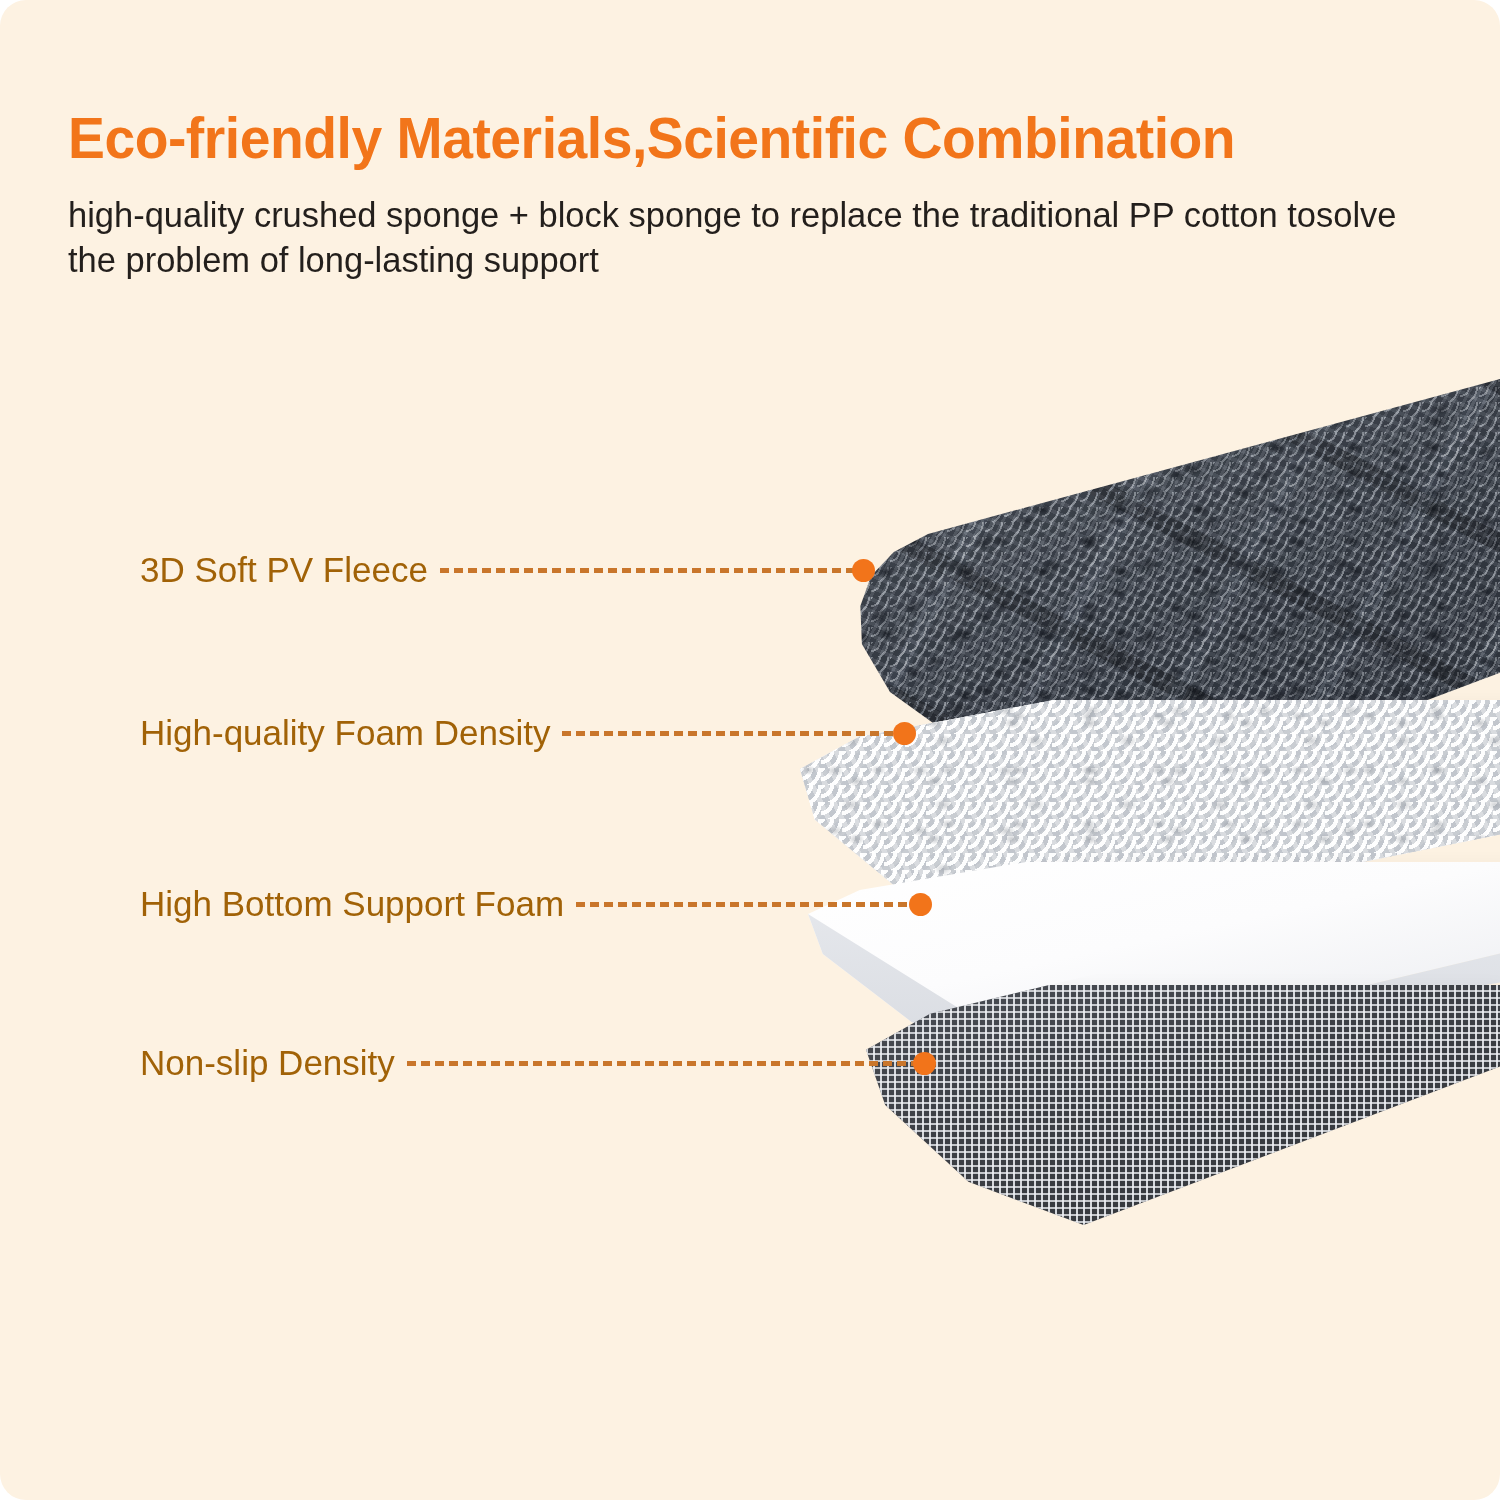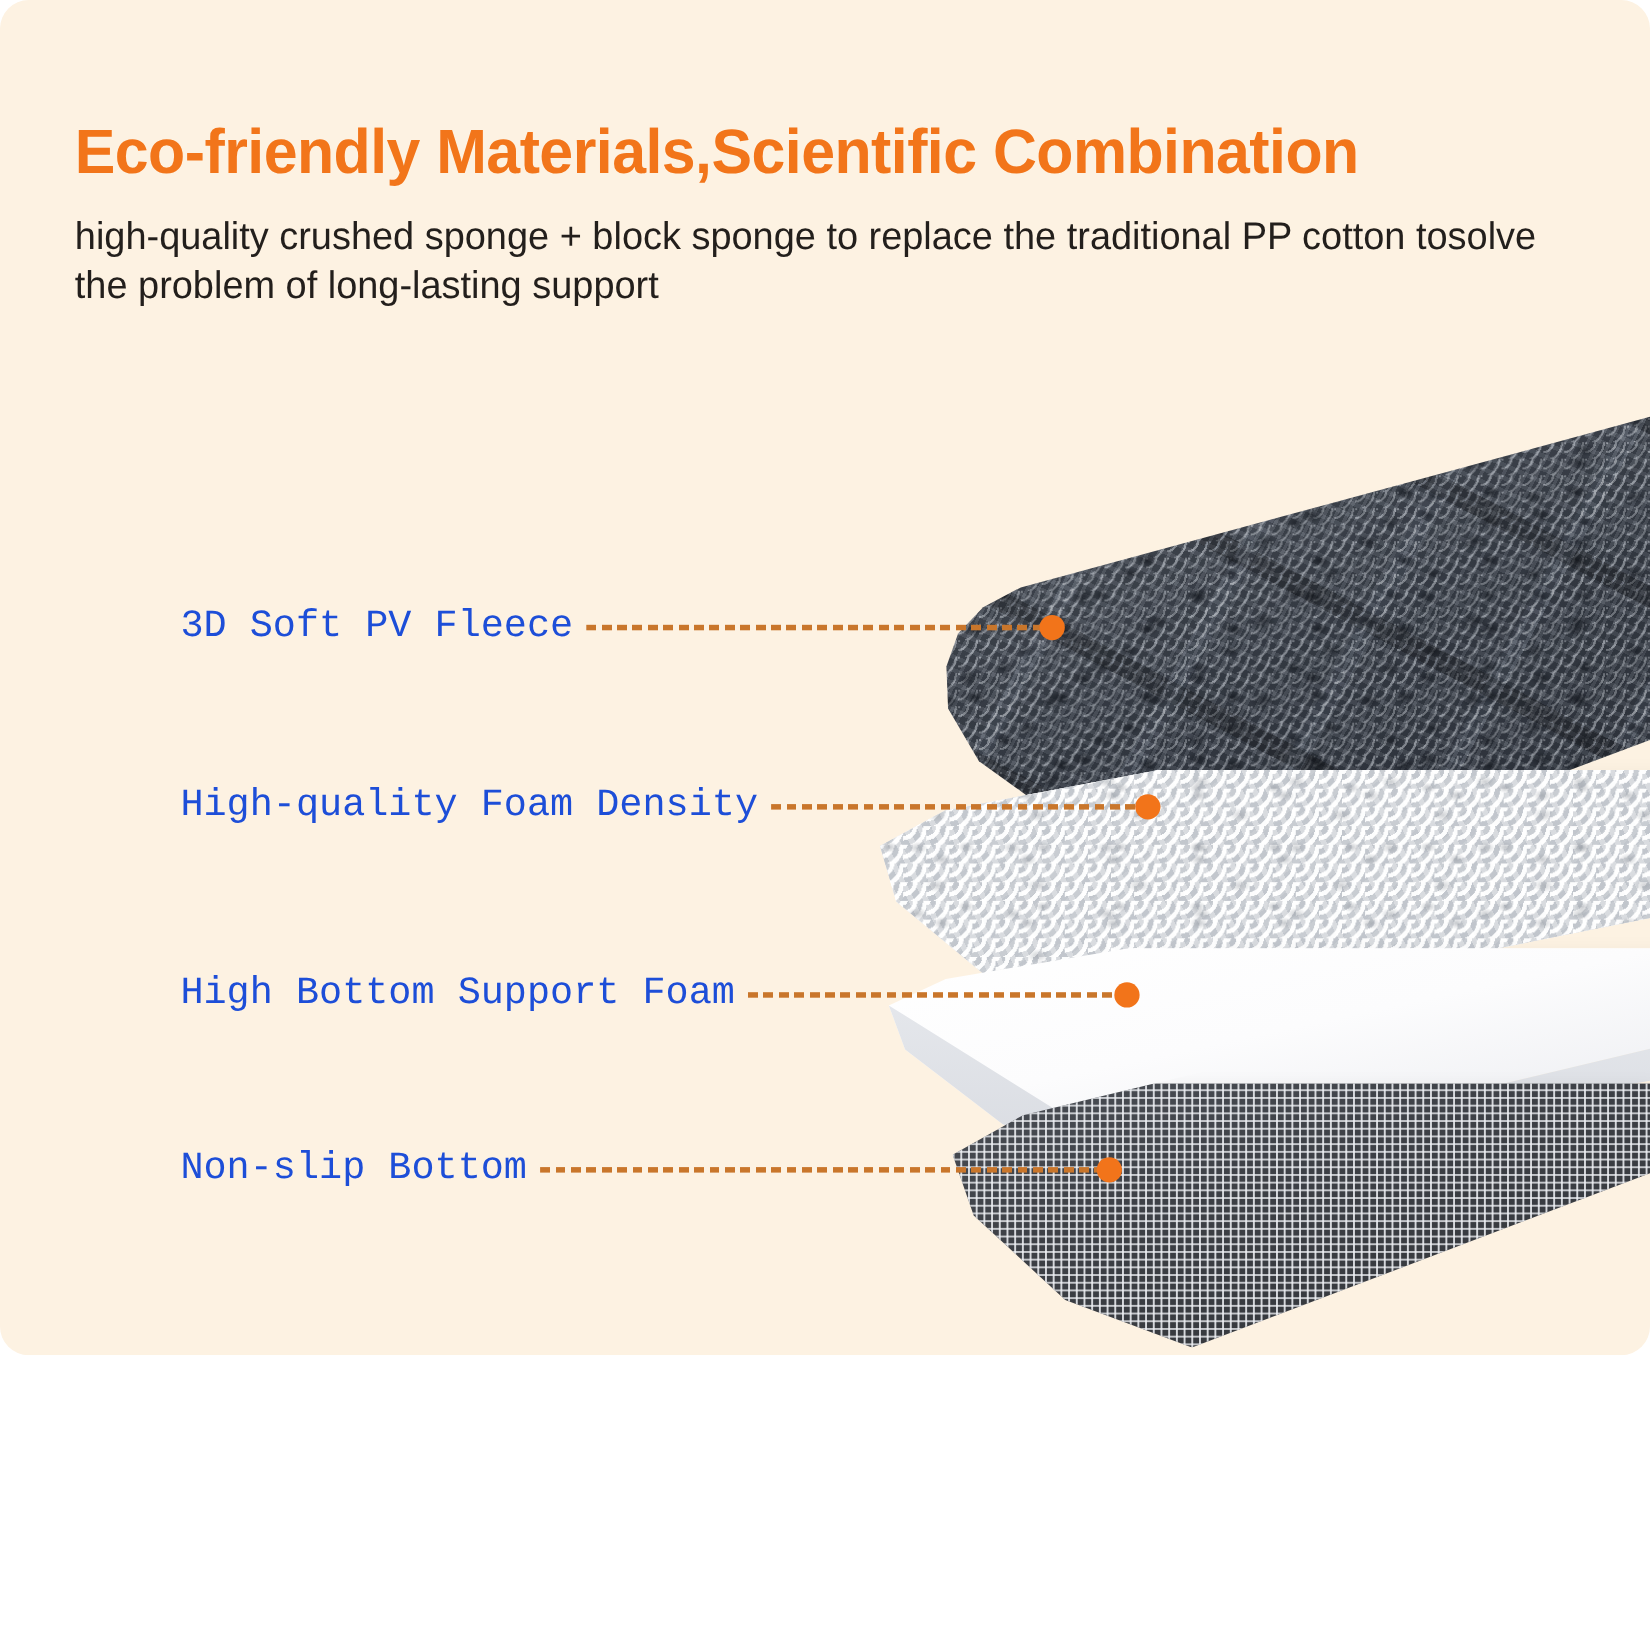--- a/index.html
+++ b/index.html
@@ -3,21 +3,21 @@
 <meta charset="utf-8">
 <style>
   html, body {
     margin: 0;
     padding: 0;
     background: #ffffff;
   }
   #page {
     position: relative;
     width: 1500px;
-    height: 1232px;
+    height: 1500px;
     background: #FDF2E2;
     border-radius: 26px;
     overflow: hidden;
     font-family: "Liberation Sans", sans-serif;
   }
 
   
   #header {
     position: absolute;
     left: 68px;
@@ -164,27 +164,26 @@
   }
 
   
   .callout {
     position: absolute;
     display: flex;
     align-items: center;
     height: 0;
   }
   .callout-text {
-    font-family: Liberation Mono, monospace;
+    font-family: Liberation Sans, sans-serif;
     font-size: 35px;
-    color: #1d4ed8;
+    color: #a16207;
     white-space: nowrap;
     line-height: 1;
     transform: translateY(-1px);
-    margin-left: 24px;
   }
   .leader {
     height: 5px;
     margin-left: 12px;
     background-image: repeating-linear-gradient(
         90deg, #C9762B 0 9px, rgba(0,0,0,0) 9px 14px);
   }
   .leader-dot {
     width: 23px;
     height: 23px;
@@ -240,18 +239,18 @@
     <span class="leader-dot"></span>
   </div>
 
   <div class="callout" id="callout-support">
     <span class="callout-text">High Bottom Support Foam</span>
     <span class="leader"></span>
     <span class="leader-dot"></span>
   </div>
 
   <div class="callout" id="callout-nonslip">
-    <span class="callout-text">Non-slip Bottom</span>
+    <span class="callout-text">Non-slip Density</span>
     <span class="leader"></span>
     <span class="leader-dot"></span>
   </div>
 
 </div>
 
 </body></html>

